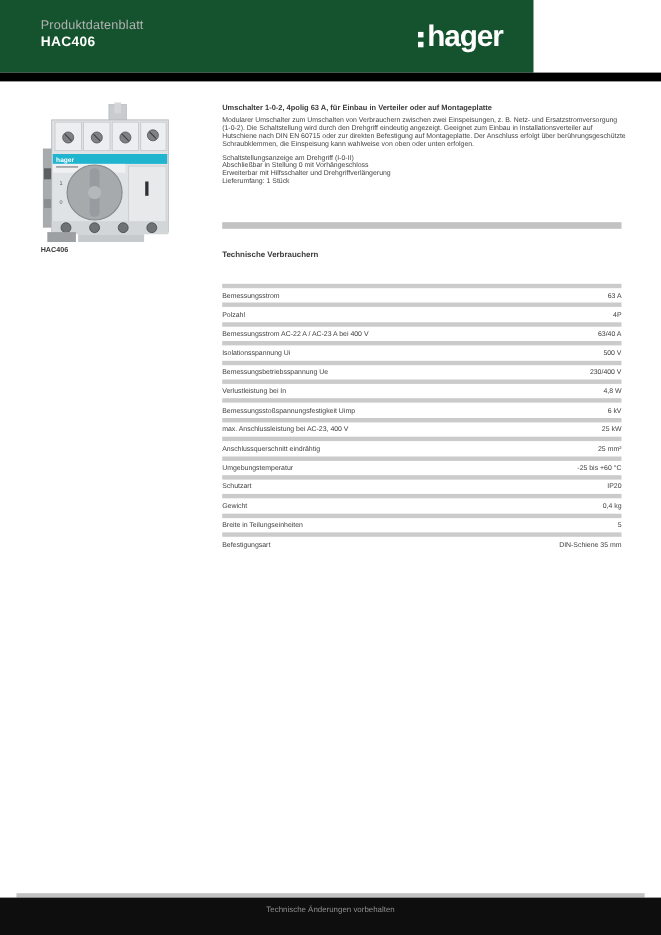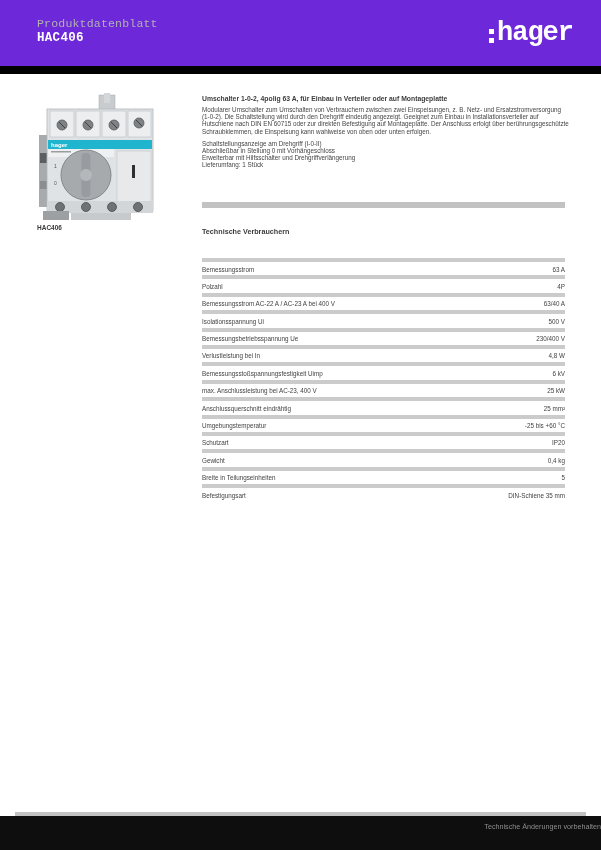--- a/index.html
+++ b/index.html
@@ -4,23 +4,22 @@
 <style>
   * { margin: 0; padding: 0; box-sizing: border-box; }
   html, body { background: #ffffff; }
   body { font-family: "Liberation Sans", sans-serif; }
   .page {
     position: relative; width: 601px; height: 850px;
     background: #ffffff; overflow: hidden;
   }
   
   .header {
-    position: absolute; left: 0; top: 0; width: 601px; height: 66px;
-    background: #6d28d9;
-    font-family: Liberation Mono, monospace;
+    position: absolute; left: 0; top: 0; width: 485px; height: 66px;
+    background: #14532d;
   }
   .doc-type {
     position: absolute; left: 37px; top: 17px;
     font-size: 11.5px; color: #b2b2b2; letter-spacing: 0.2px;
   }
   .prod-ref {
     position: absolute; left: 37px; top: 31px;
     font-size: 12.5px; font-weight: bold; color: #ffffff; letter-spacing: 0.3px;
   }
   .logo {
@@ -71,21 +70,21 @@
   .footer-rule {
     position: absolute; left: 15px; top: 812px; width: 571px; height: 4px;
     background: #c2c2c2;
   }
   .footer-bar {
     position: absolute; left: 0; top: 816px; width: 601px; height: 34px;
     background: #0e0e0e;
   }
   .footer-note {
     position: absolute; left: 0; top: 822px; width: 601px;
-    text-align: right; font-size: 7.2px; color: #8d8d8d;
+    text-align: center; font-size: 7.2px; color: #8d8d8d;
   }
 </style>
 </head>
 <body>
 
 <div class="page">
 
   <div class="header">
     <div class="doc-type">Produktdatenblatt</div>
     <div class="prod-ref">HAC406</div>

